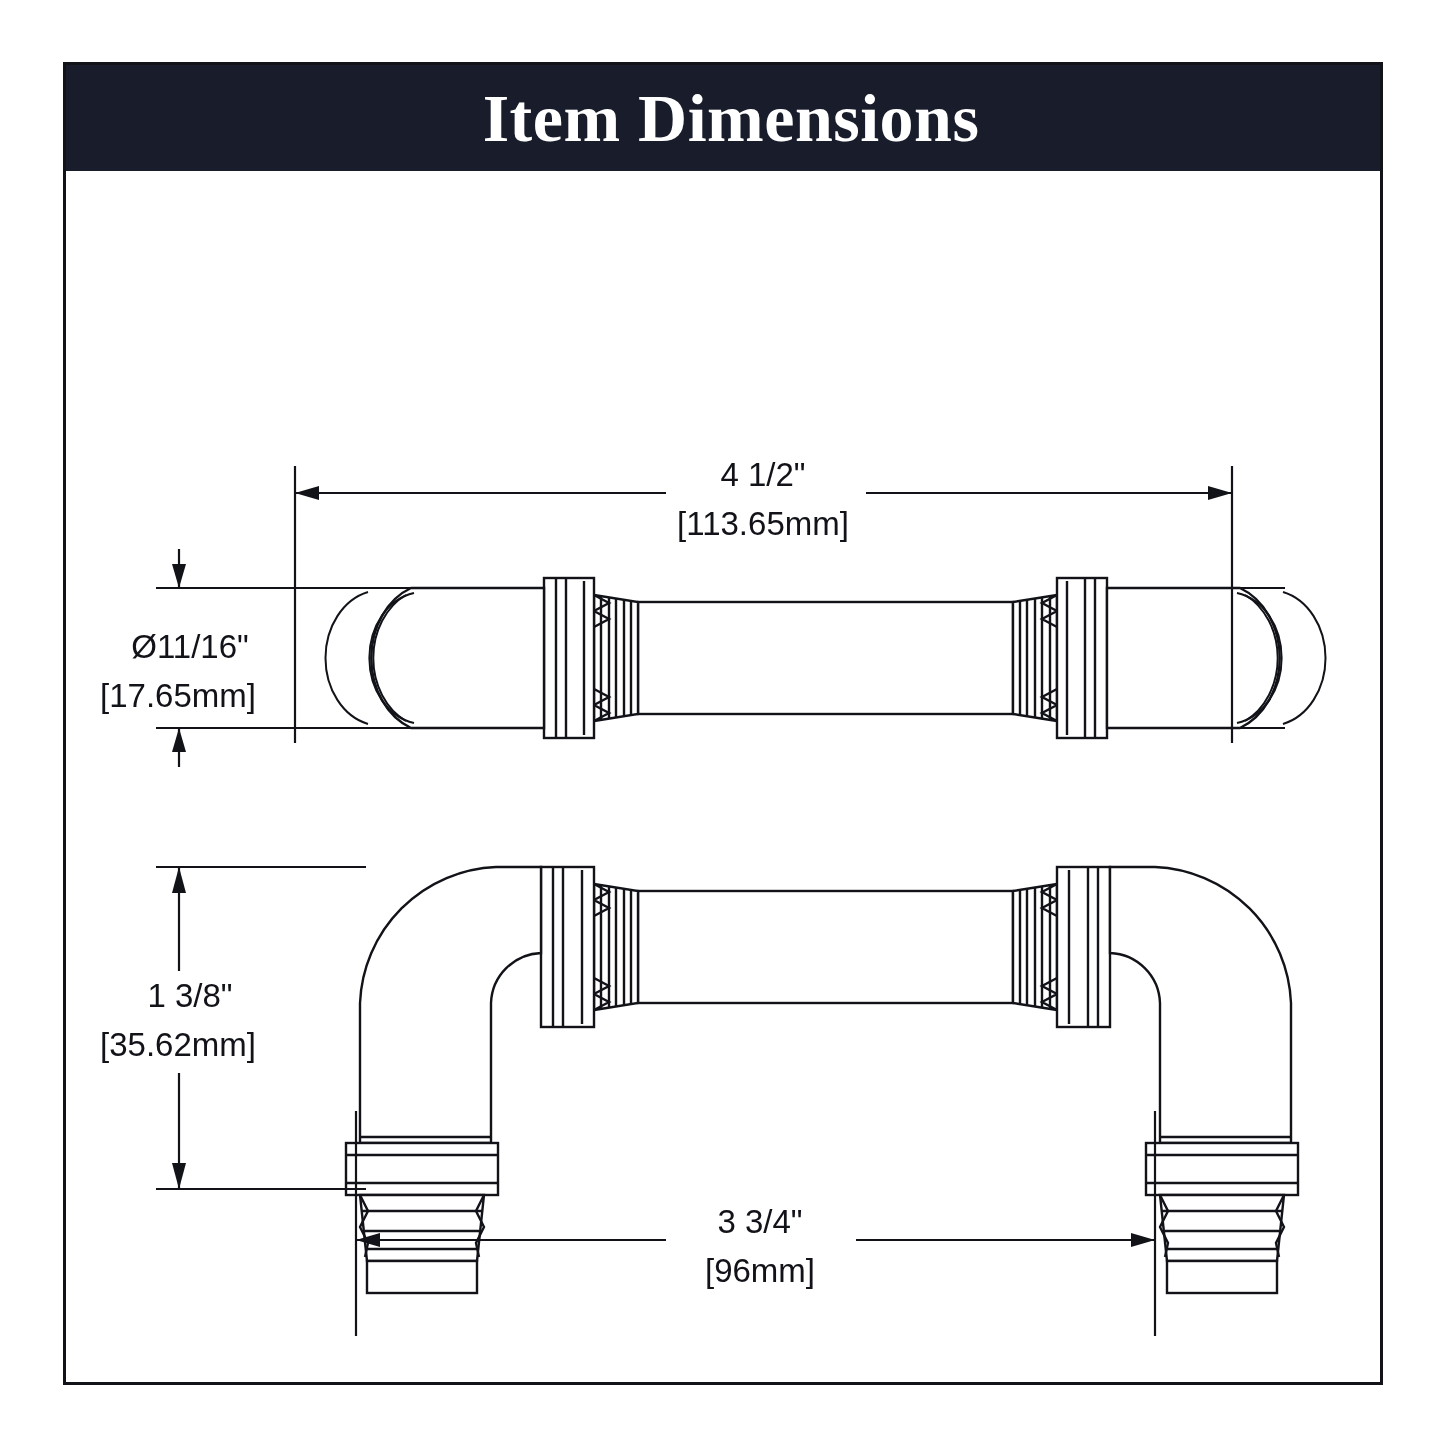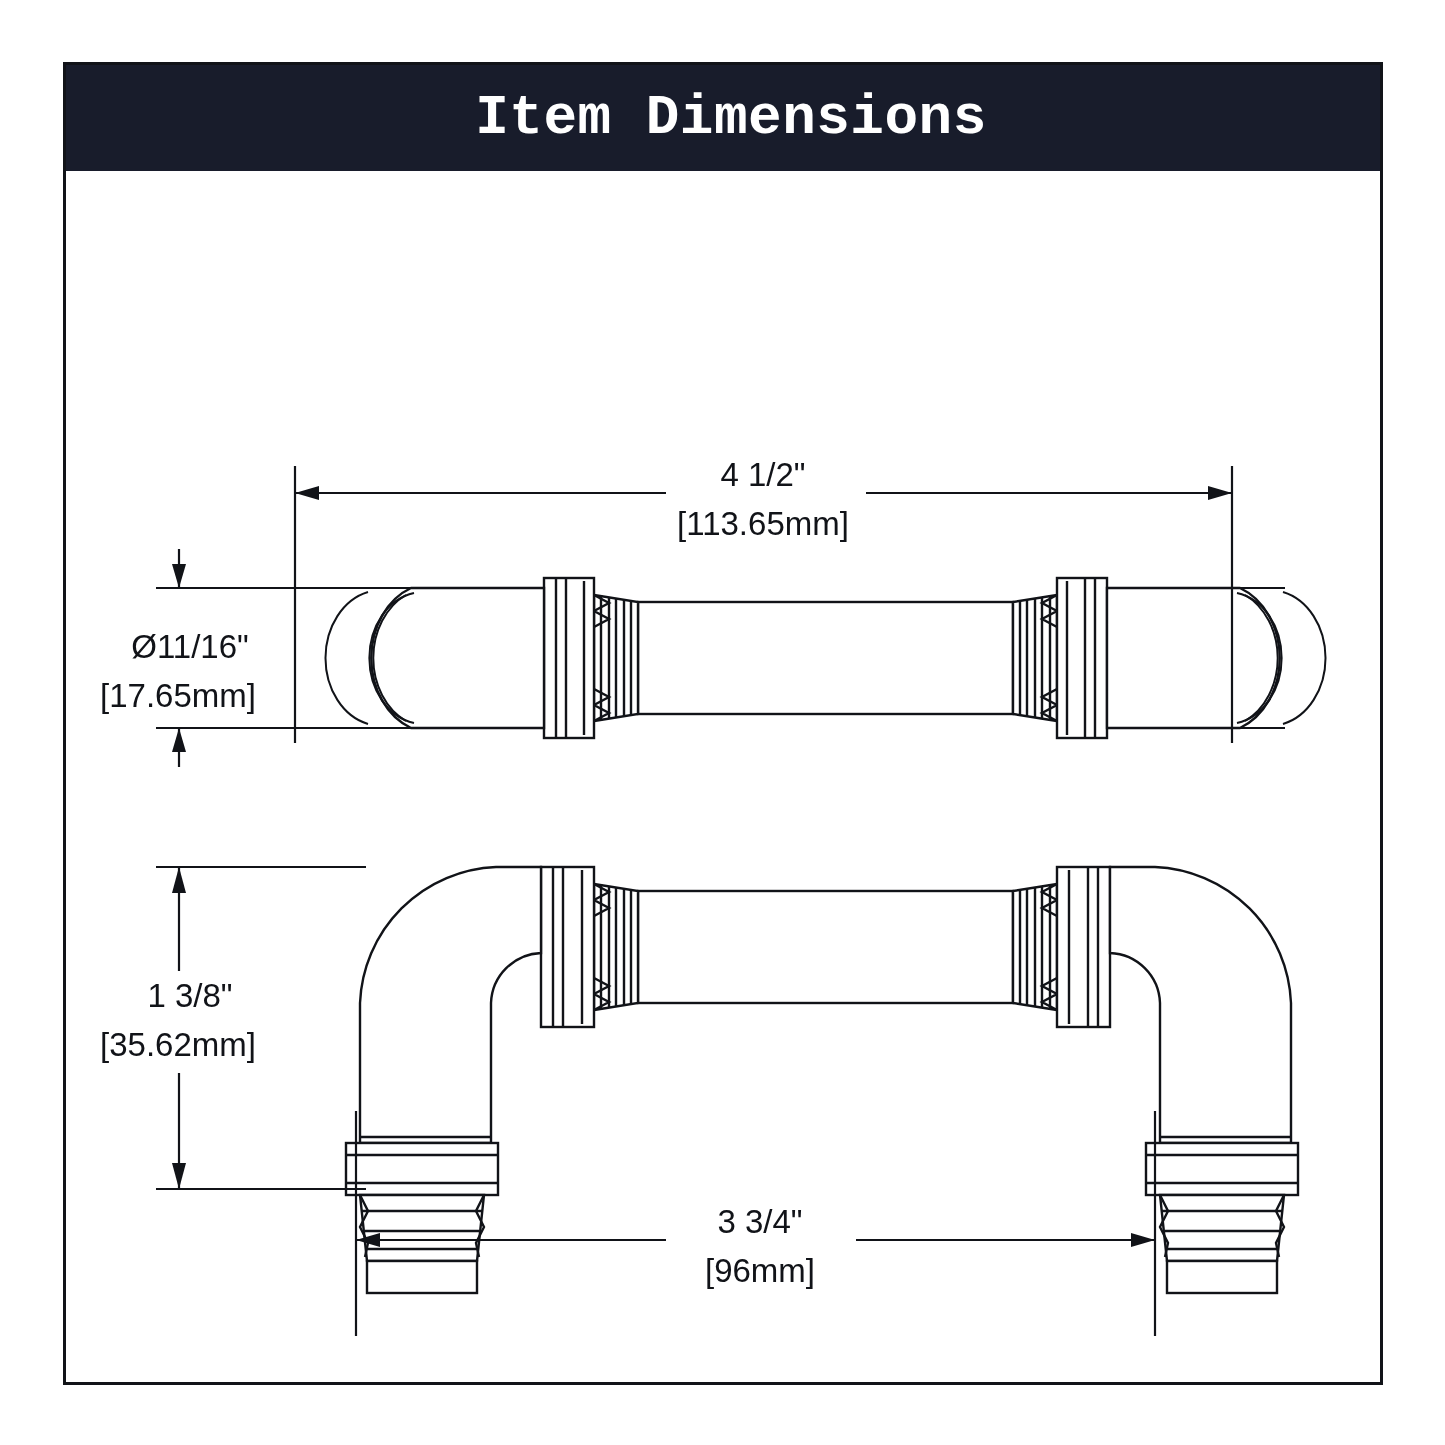--- a/index.html
+++ b/index.html
@@ -19,24 +19,24 @@
   #titlebar{
     position:absolute;
     left:0; top:0;
     width:100%; height:106px;
     background:#181c2b;
     display:flex;align-items:center;justify-content:center;
     box-sizing:border-box;
   }
   #title-text{
     color:#ffffff;
-    font-size:56px;
+    font-size:68px;
     font-weight:bold;
     letter-spacing:0.5px;
-    font-family:Liberation Mono, monospace;
+    font-family:Liberation Serif, serif;
     line-height:1;
     white-space:nowrap;
     margin-left:16px;
   }
   #canvas-wrap{
     position:absolute;
     left:0; top:106px;
     width:100%;
     height:calc(100% - 106px);
   }

